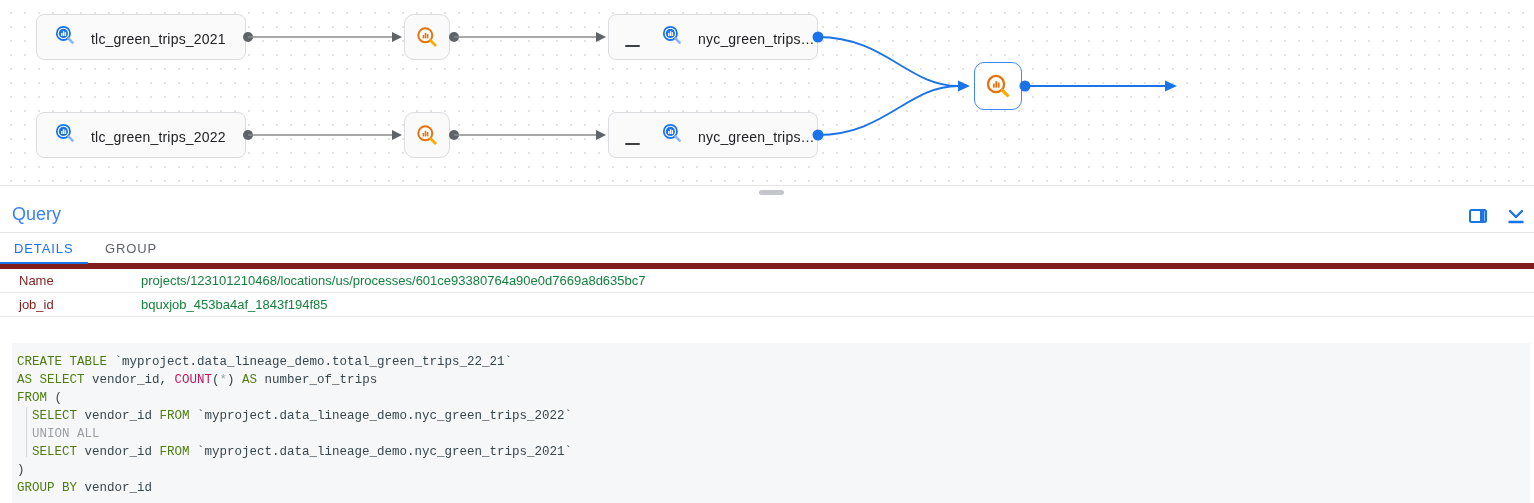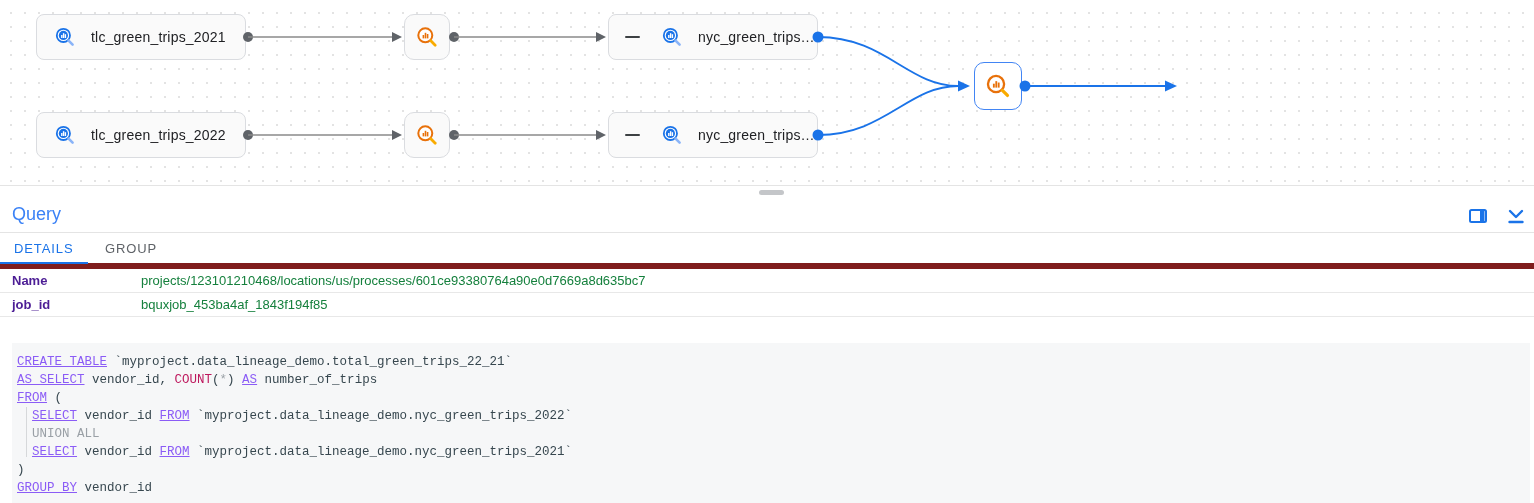--- a/index.html
+++ b/index.html
@@ -4,23 +4,23 @@
 <style>
   * { margin:0; padding:0; box-sizing:border-box; }
   html,body { width:1534px; height:503px; background:#fff; overflow:hidden;
               font-family:"Liberation Sans", sans-serif; color:#202124; }
 
   
   .graph { position:relative; width:1534px; height:186px; border-bottom:1px solid #e4e4e4;
            background-image:radial-gradient(circle, #e3e3e3 1.1px, transparent 1.4px);
            background-size:14px 14px; background-position:4px 6px; }
   .edges { position:absolute; left:0; top:0; z-index:3; pointer-events:none; }
-  .gnode { position:absolute; z-index:2; display:flex; align-items:center; gap:14px;
+  .gnode { position:absolute; z-index:2; display:flex; align-items:flex-end; gap:14px;
            background:#fafafa; border:1px solid #dadce0; border-radius:8px; height:46px;
-           padding:0 16px; cursor:pointer; }
+           padding:12px 16px; cursor:pointer; }
   .gnode .lbl { font-size:14px; font-weight:500; color:#202124; letter-spacing:.2px; white-space:nowrap; }
   .minus { width:15px; height:2px; background:#3c4043; border-radius:1px; flex:0 0 auto; margin-right:6px; }
   .proc { position:absolute; z-index:2; width:46px; height:46px; background:#fafafa;
           border:1px solid #dadce0; border-radius:10px; display:flex; align-items:center;
           justify-content:center; cursor:pointer; }
   .proc.sel { width:48px; height:48px; background:#fff; border:1.5px solid #4285f4; }
   .micon { flex:0 0 auto; }
 
   
   .handle-strip { position:relative; height:14px; background:#fff; }
@@ -35,29 +35,29 @@
 
   .tabs { position:relative; height:36px; border-bottom:6px solid #7f1d1d; display:flex; }
   .tab { min-width:87px; padding:0 14px; display:flex; align-items:center; justify-content:center;
          font-size:13px; font-weight:500; letter-spacing:.9px; color:#5f6368; cursor:pointer;
          position:relative; }
   .tab.active { color:#1a73e8; }
   .tab.active::after { content:""; position:absolute; left:0; right:0; bottom:-1px; height:2px; background:#1a73e8; }
 
   .kv { width:100%; }
   .kv-row { display:flex; align-items:center; height:24px; border-bottom:1px solid #e8e8e8; font-size:13px; }
-  .kv-key { width:141px; padding-left:12px; font-weight:700; color:#4c1d95; flex:0 0 auto; }
+  .kv-key { width:141px; padding-left:19px; font-weight:400; color:#7f1d1d; flex:0 0 auto; }
   .kv-val { color:#15803d; white-space:nowrap; }
 
   
   .codewrap { margin:26px 4px 0 12px; background:#f6f7f8; padding:10px 12px 20px 5px;
               position:relative; min-height:160px; }
   .code { font-family:"Liberation Mono", monospace; font-size:12.5px; line-height:18px;
           white-space:pre; color:#37474f; }
-  .code .k { color:#8b5cf6;text-decoration:underline; }
+  .code .k { color:#4d7c0f; }
   .code .f { color:#be185d; }
   .code .g { color:#9aa0a6; }
   .code .p { color:#37474f; }
   .indent-guide { position:absolute; left:14px; top:64px; width:1px; height:50px; background:#d6d8da; }
 </style>
 </head>
 <body>
 
 <div class="graph">
 

